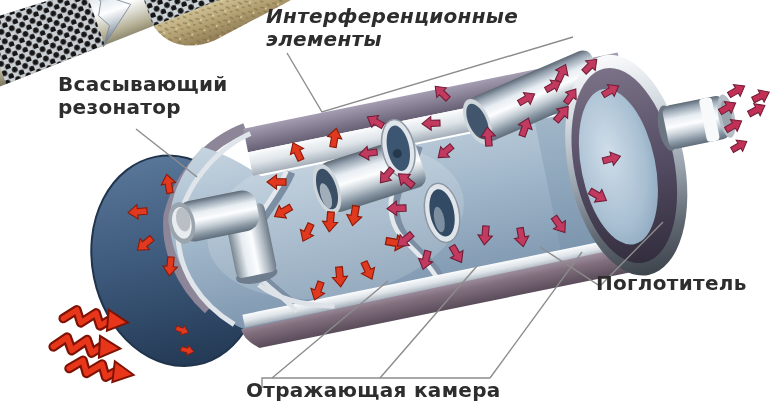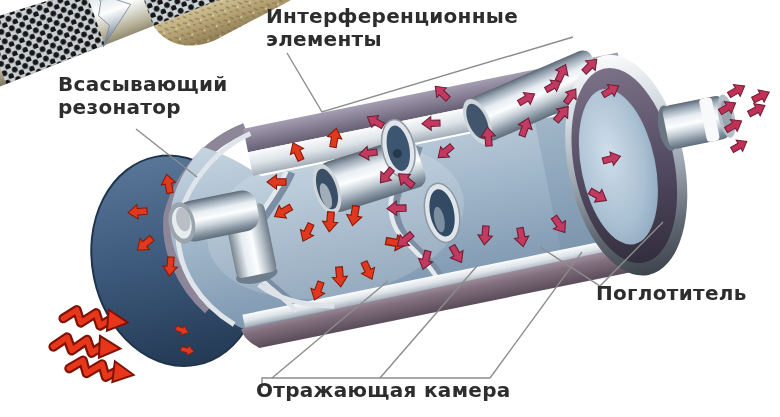--- a/index.html
+++ b/index.html
@@ -1,24 +1,24 @@
 <!DOCTYPE html>
 <html><head>
 <meta charset="utf-8">
 <style>
   html,body{margin:0;padding:0;background:#ffffff;}
   .stage{position:relative;width:780px;height:417px;background:#ffffff;overflow:hidden;
          font-family:"DejaVu Sans",sans-serif;}
   .stage svg{position:absolute;left:0;top:0;}
   .lbl{position:absolute;font-weight:700;font-size:20px;line-height:23px;color:#2d2d2d;
        white-space:pre-line;letter-spacing:0.3px;}
-  #lbl-interference{left:266px;top:5px;}
+  #lbl-interference{left:266px;top:5px;font-style:italic;}
   #lbl-resonator{left:42px;top:73px;margin-left:16px;}
-  #lbl-absorber{left:596px;top:282px;}
-  #lbl-chamber{left:256px;top:379px;text-align:right;}
+  #lbl-absorber{left:596px;top:272px;}
+  #lbl-chamber{left:246px;top:379px;text-align:right;}
 </style>
 </head>
 <body>
 
 <div class="stage">
 <svg width="780" height="417" viewBox="0 0 780 417">
   <defs>
     <linearGradient id="gPipe" x1="0" y1="0" x2="0" y2="1">
       <stop offset="0" stop-color="#68737e"></stop>
           <stop offset=".1" stop-color="#9aa6b0"></stop>

